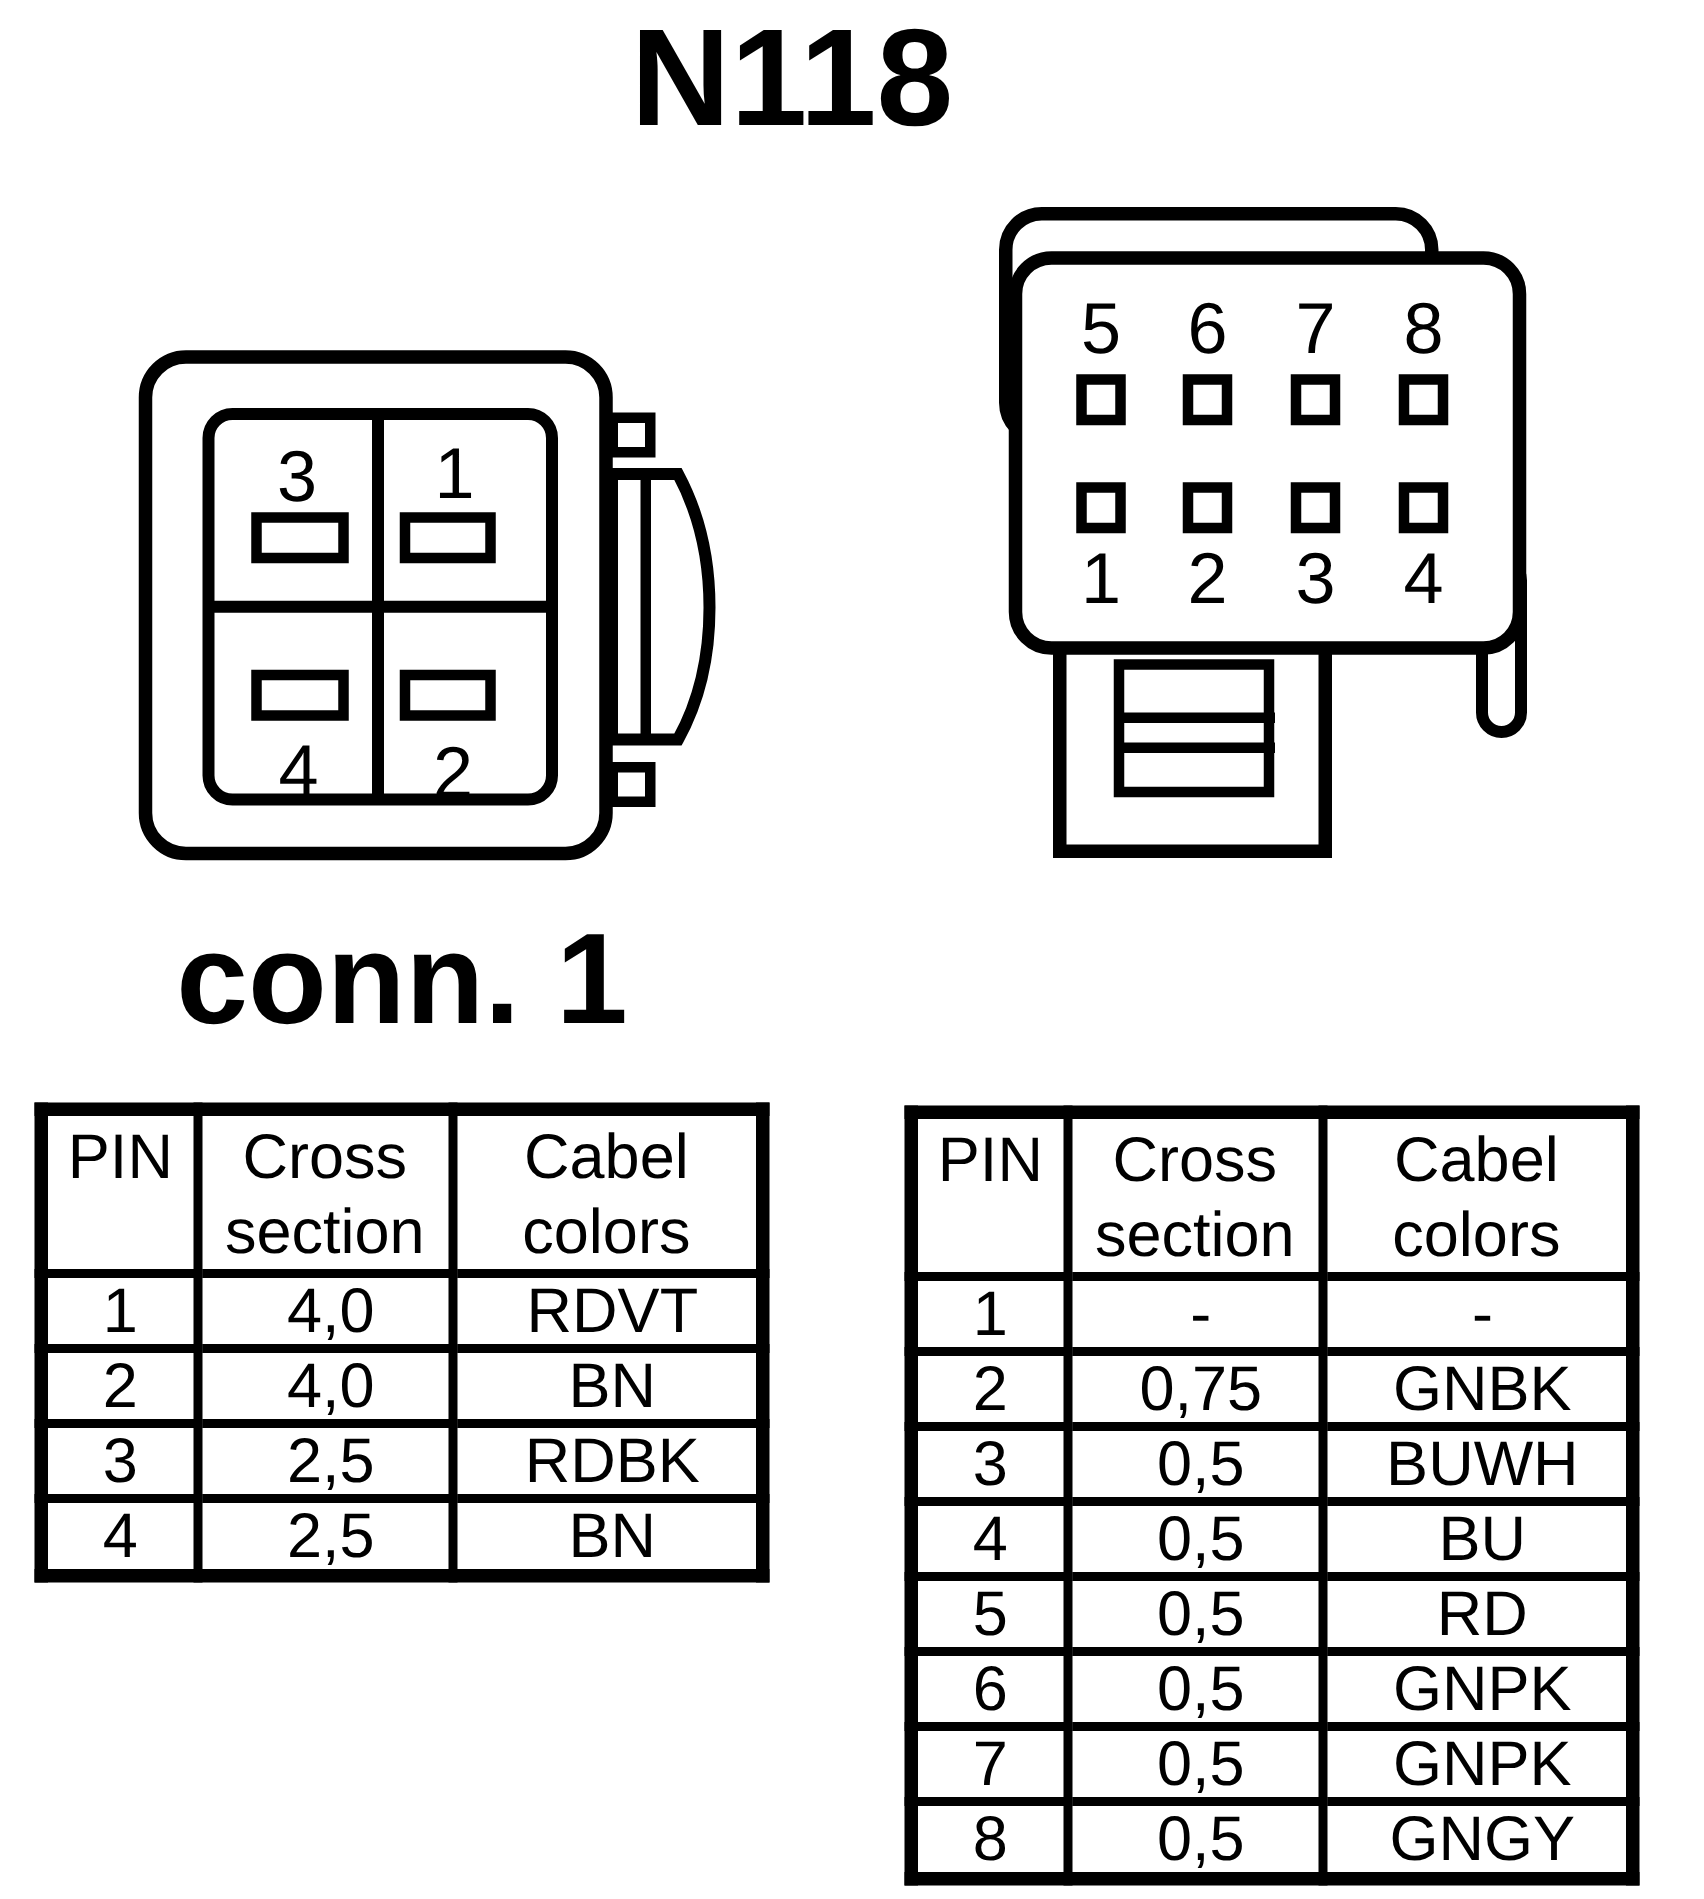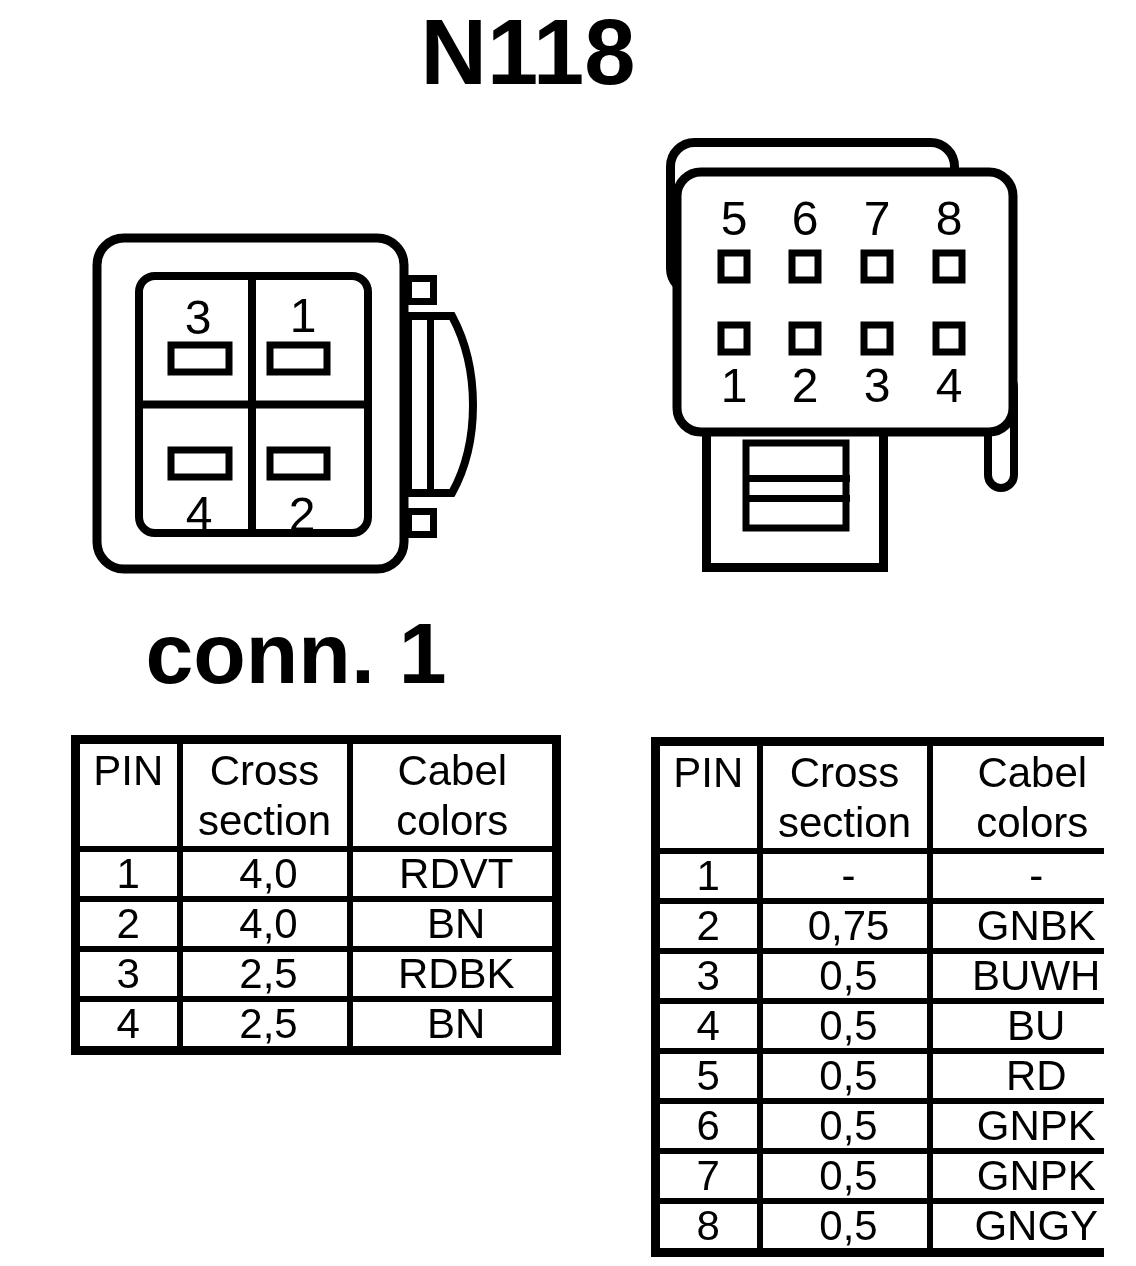--- a/index.html
+++ b/index.html
@@ -10,35 +10,35 @@
     font-family:"Liberation Sans", sans-serif; overflow:hidden;text-decoration:underline;
   }
   .page-title {
     position:absolute; top:6px; left:528px; transform:translateX(-50%);
     font-size:92px; font-weight:bold; line-height:1; white-space:nowrap;
   }
   .conn-label {
     position:absolute; top:610px; transform:translateX(-50%);
     font-size:86px; font-weight:bold; line-height:1; white-space:nowrap;
   }
-  #conn1-label { left:296px; }
+  #conn1-label { left:268px; }
   #conn2-label { left:840px; }
   svg.diagram { position:absolute; }
   svg.diagram text {
     font-family:"Liberation Sans", sans-serif; font-size:48px;
     fill:var(--ink); text-anchor:middle;
   }
   table.pin-table {
     position:absolute; border-collapse:collapse; table-layout:fixed;
     background:var(--bg); font-size:42px; color:var(--ink);
   }
   table.pin-table, table.pin-table th, table.pin-table td {
     border:6px solid var(--ink);
   }
-  table.pin-table { border-width:9px;margin-left:48px; }
+  table.pin-table { border-width:9px; }
   #table1 { left:23px; top:735px; width:481px; }
   #table2 { left:603px; top:737px; width:482px; }
   .pin-table col.c0 { width:104px; }
   .pin-table col.c1 { width:170px; }
   .pin-table col.c2 { width:207px; }
   .pin-table thead tr { height:107px; }
   .pin-table th {
     font-weight:normal; vertical-align:top; text-align:center;
     line-height:50px; padding:2px 4px 0 4px;
   }

